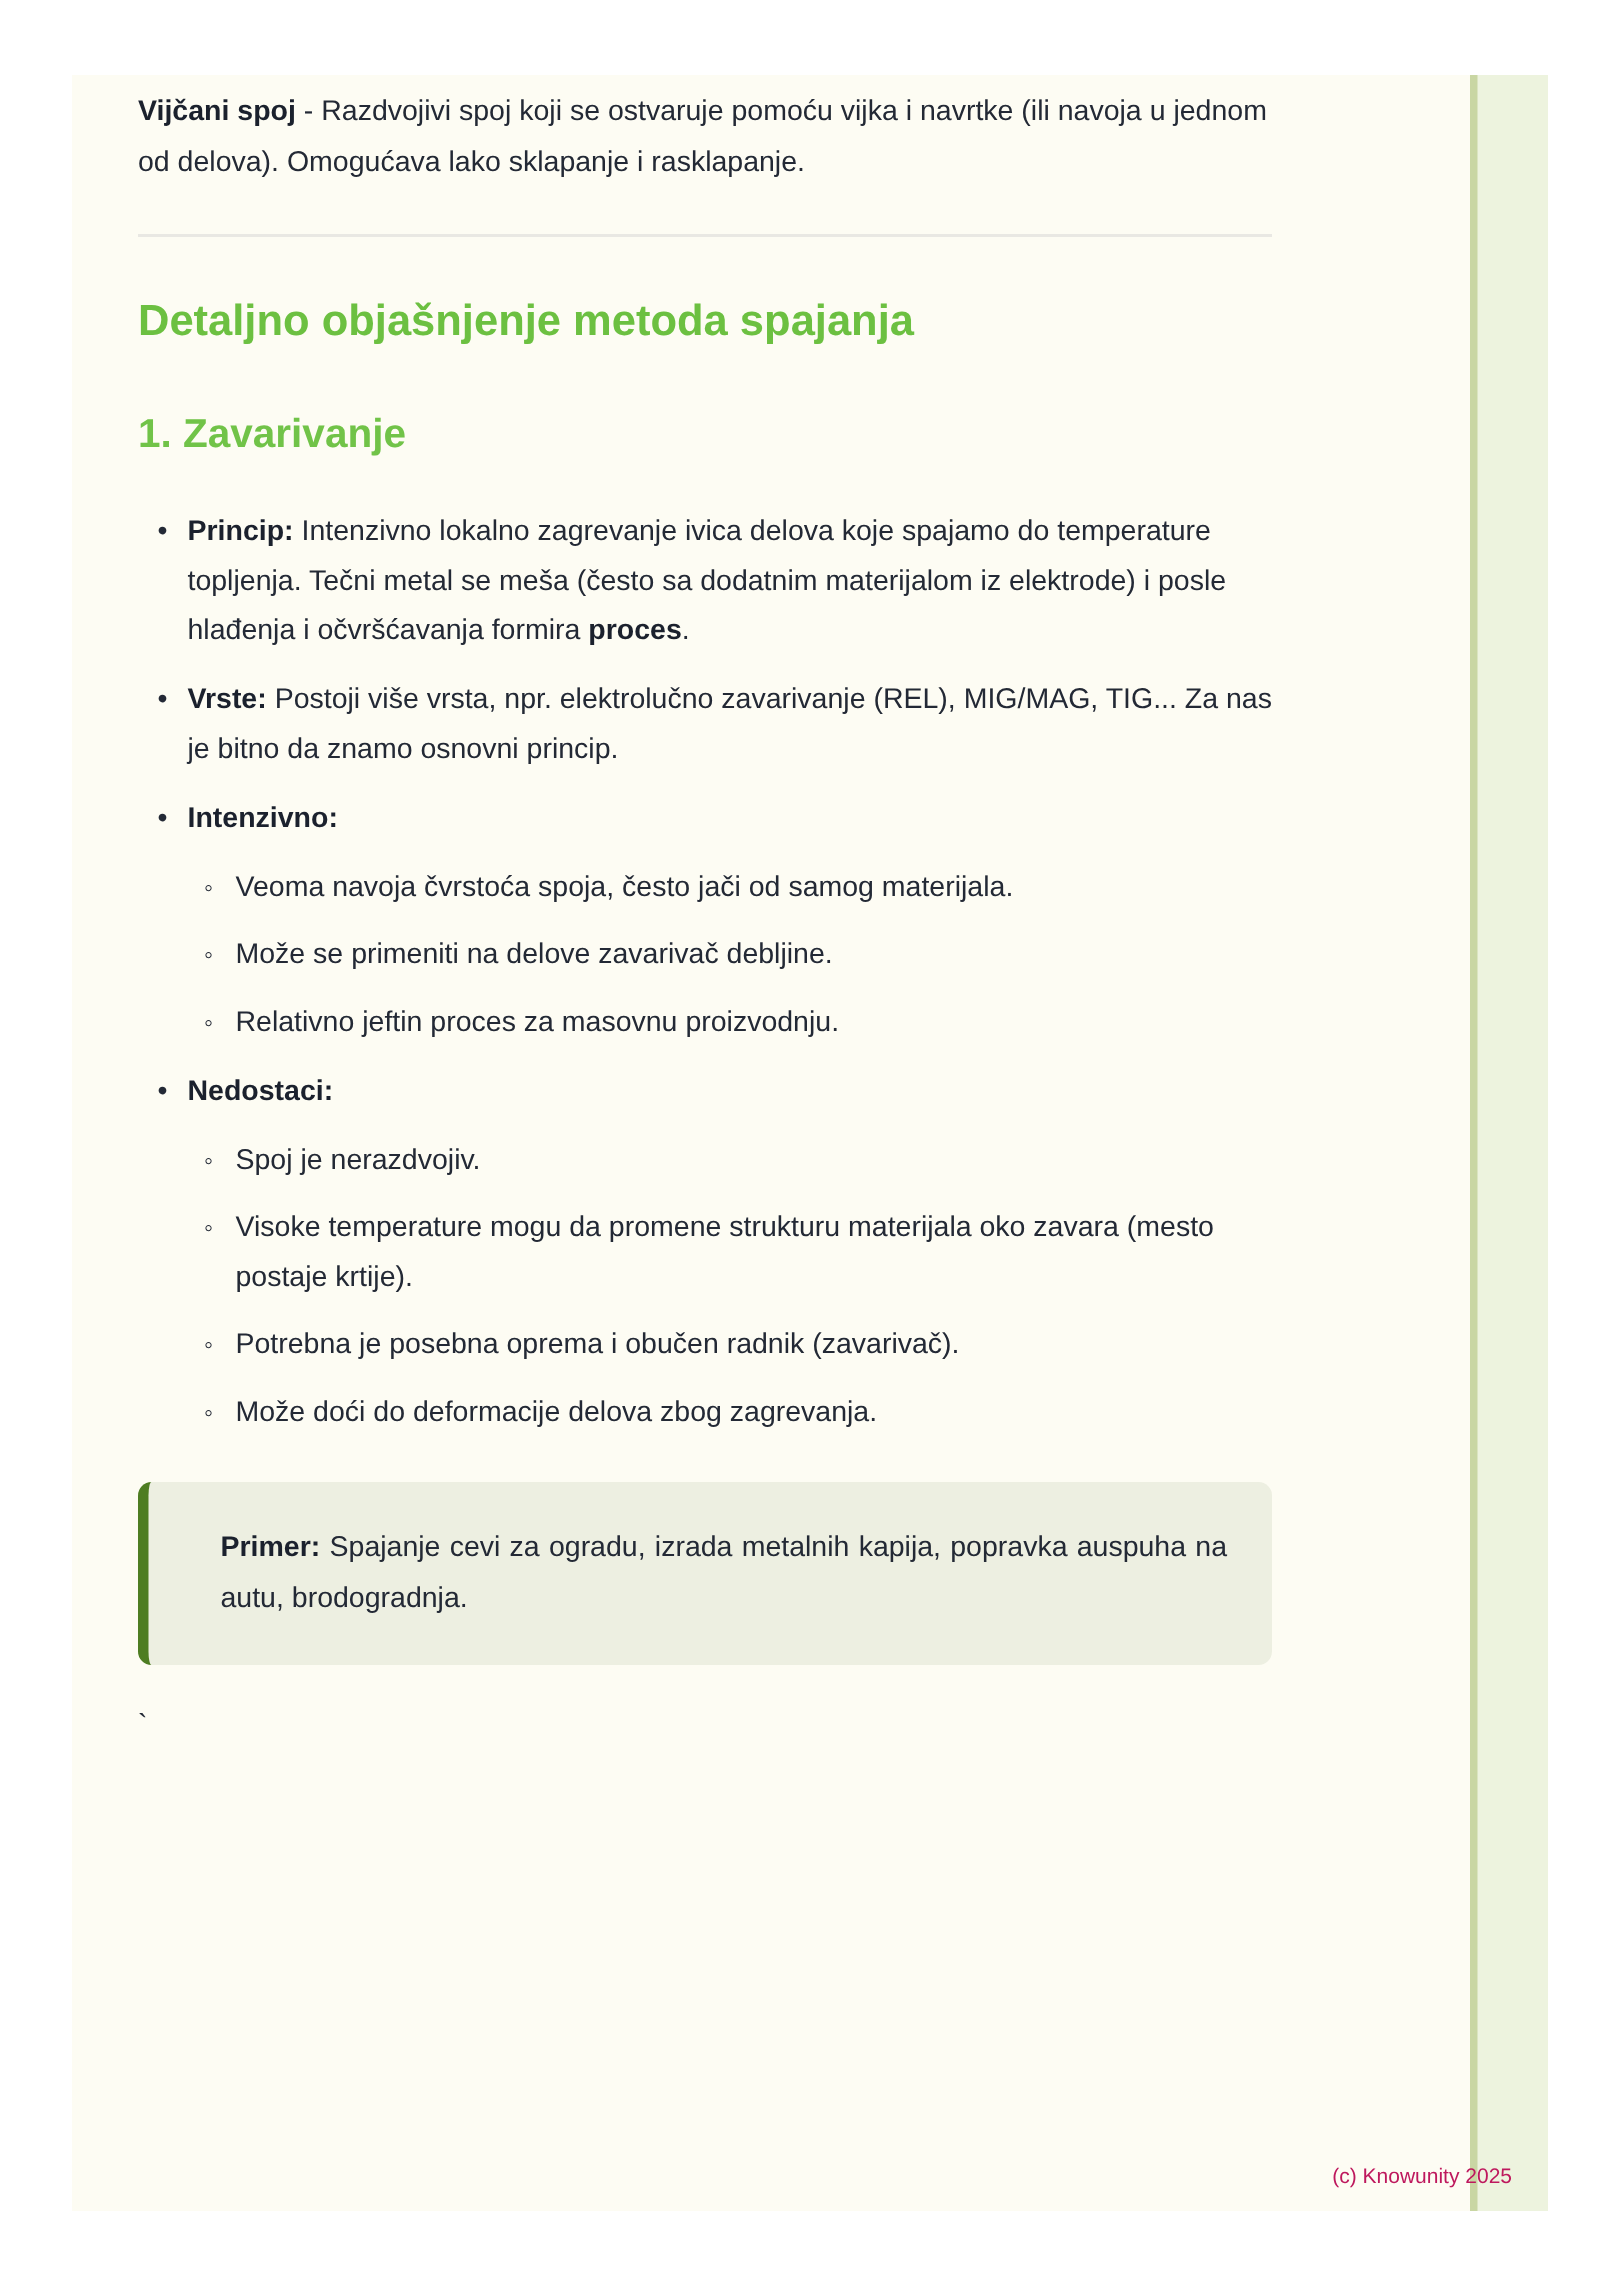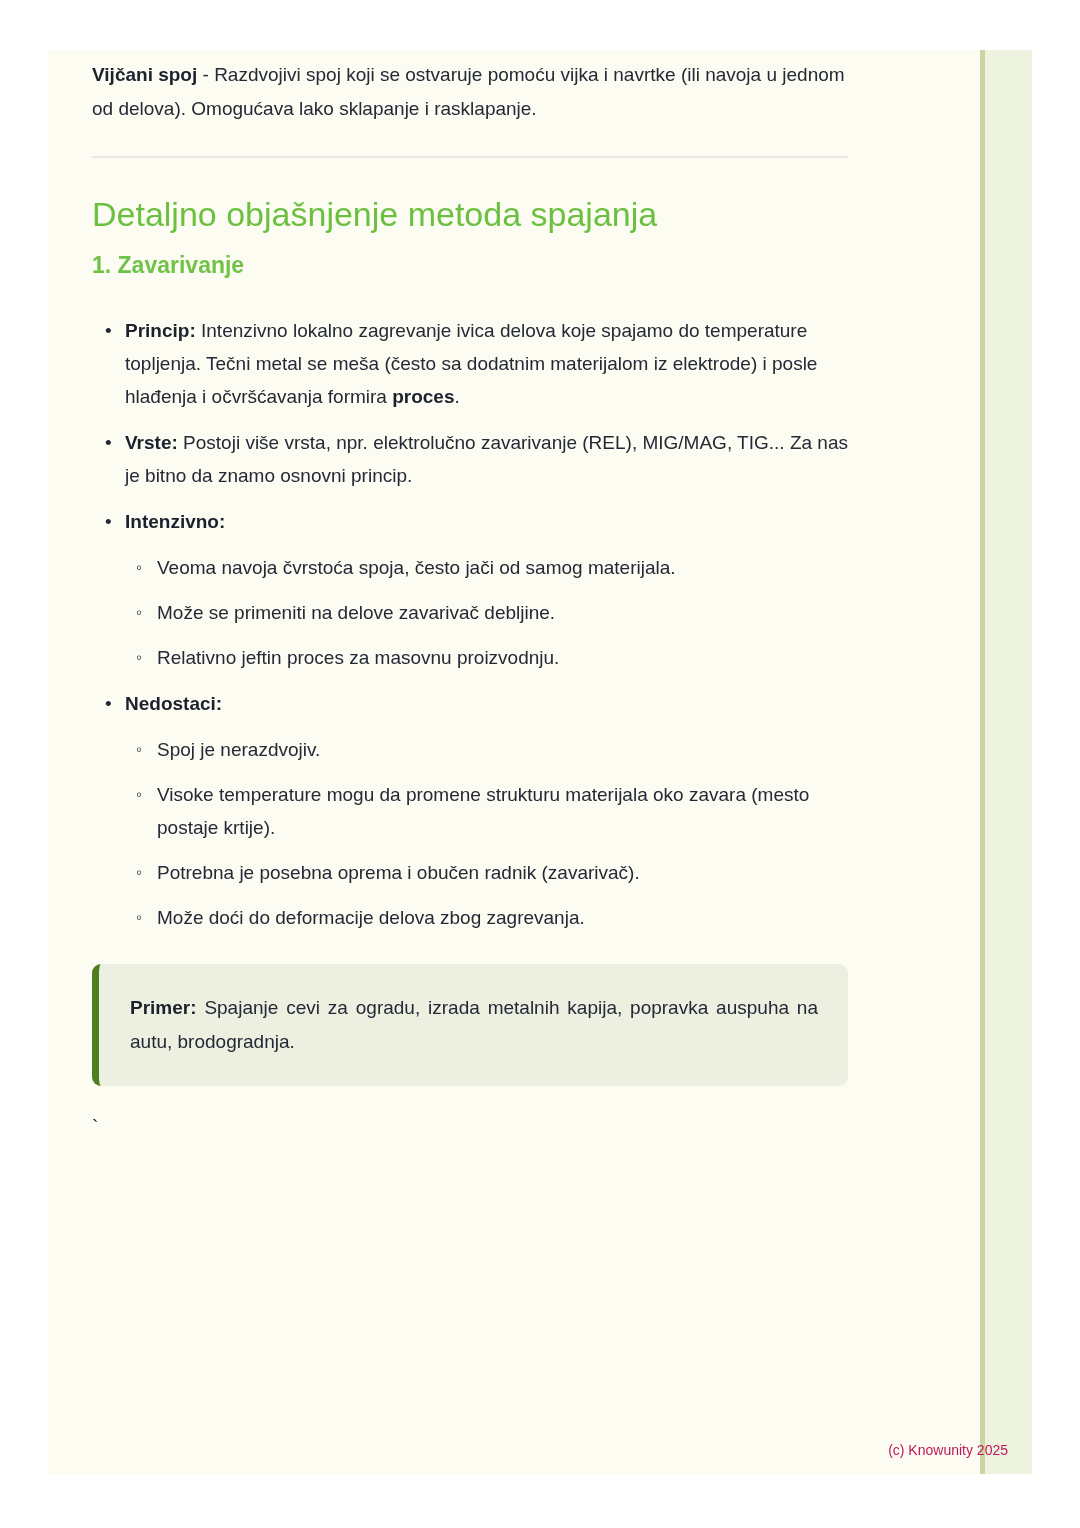--- a/index.html
+++ b/index.html
@@ -32,31 +32,31 @@
     line-height: 34px;
   }
   .content strong { font-weight: 700; color: #1b212d; text-align: center; }
   .divider {
     border: none;
     border-top: 2px solid #e9e8e3;
     margin: 30px 0 0 0;
   }
   .h1 {
     color: #6cc041;
-    font-size: 34px;
+    font-size: 29px;
     line-height: 36px;
-    font-weight: 400;
+    font-weight: 700;
     margin: 38px 0 0 0;
   }
   .h2 {
     color: #71c348;
-    font-size: 23px;
+    font-size: 27px;
     line-height: 30px;
     font-weight: 700;
-    margin: 18px 0 0 0;
+    margin: 42px 0 0 0;
   }
   .lead { margin: 28px 0 0 0; }
   ul.list { list-style: none; margin: 34px 0 0 0; padding: 0; }
   li.li { display: flex; margin: 0 0 13px 0; line-height: 33px; }
   li.li:last-child { margin-bottom: 0; }
   .marker {
     flex: none;
     width: 33px;
     padding-left: 13px;
     color: #232935;
@@ -71,21 +71,21 @@
     padding-left: 11px;
     font-size: 17px;
     color: #232935;
   }
   .callout {
     margin: 30px 0 0 0;
     width: 756px;
     background: #edefe1;
     border-left: 7px solid #4e7d22;
     border-radius: 9px;
-    padding: 27px 30px 27px 31px;
+    padding: 27px 30px 27px 48px;
     text-align: justify;
     line-height: 34px;
   }
   .stray {
     margin-top: 24px;
     font-size: 19px;
     color: #232935;
   }
   .copyright {
     position: absolute;

